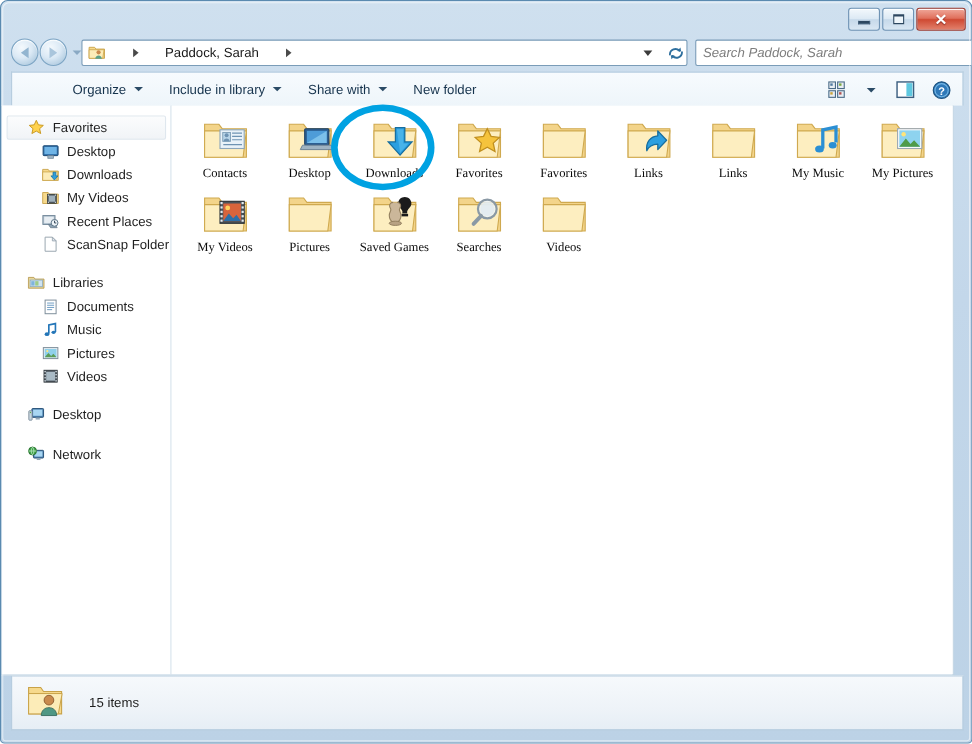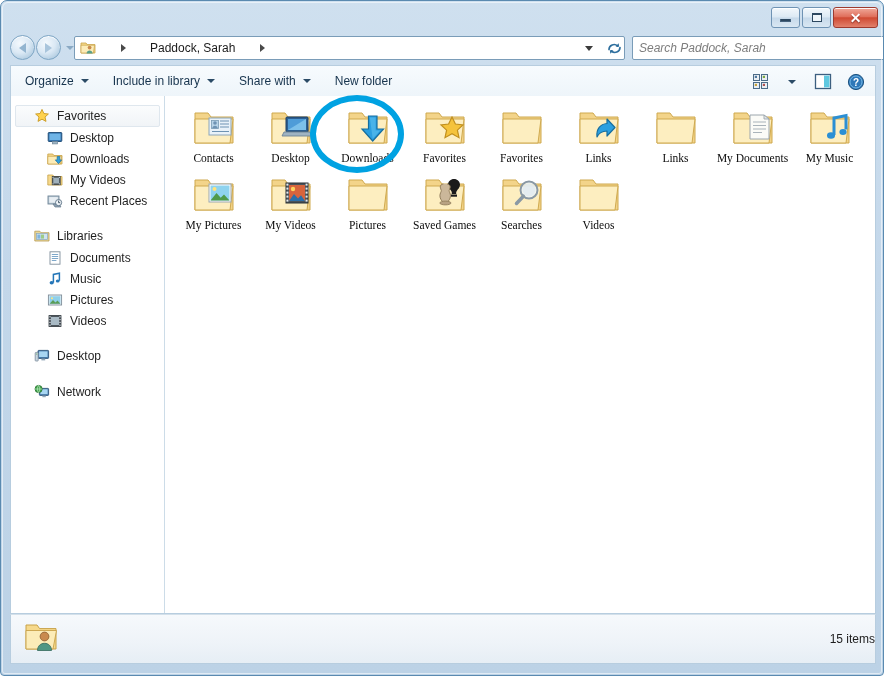--- a/index.html
+++ b/index.html
@@ -141,21 +141,21 @@
   }
 
   
   .toolbar {
     position: absolute;
     left: 9px; top: 64px;
     width: 866px; height: 31px;
     background: linear-gradient(180deg, #f7fbfe 0%, #eef5fa 100%);
     border: 1px solid #b7cddf;
     border-bottom: none;
-    display: flex; align-items: center;
+    display: flex; align-items: center; padding-left: 41px;
   }
   .tb-item {
     display: flex; align-items: center;
     height: 24px;
     padding: 0 9px;
     margin-left: 4px;
     font-size: 12px;
     color: #16334d;
     border: 1px solid transparent;
     border-radius: 2px;
@@ -175,21 +175,21 @@
     height: 23px; min-width: 23px;
     display: flex; align-items: center; justify-content: center;
     padding: 0 3px;
     border: 1px solid transparent;
     border-radius: 2px;
   }
 
   
   .body-area {
     position: absolute;
-    left: 9px; top: 95px;
+    left: 0; top: 95px;
     width: 866px; height: 518px;
     background: #ffffff;
     border: 1px solid #b7cddf;
     border-top: none;
     display: flex;
   }
   .sidebar {
     width: 157px;
     height: 100%;
     background: #ffffff;
@@ -270,21 +270,20 @@
   
   .statusbar {
     position: absolute;
     left: 9px; top: 613px;
     width: 866px; height: 50px;
     background: linear-gradient(180deg, #f6f9fc 0%, #eef3f8 60%, #e6eef5 100%);
     border: 1px solid #b7cddf;
     border-top: 1px solid #d3e0ea;
     display: flex; align-items: center;
     padding-left: 12px;
-    justify-content: space-between;
   }
   .status-text { font-size: 12px; color: #1d1d1d; margin-left: 22px; }
 </style>
 </head>
 <body>
 
 <div class="window">
   <div class="window-inner-border"></div>
 
   <div class="titlebar">
@@ -452,20 +451,29 @@
             <rect x="1" y="3" width="11" height="8" fill="#b9c8d4" stroke="#6f8597" stroke-width="0.9"></rect>
             <rect x="2.2" y="4.1" width="8.6" height="5.6" fill="#e8eef3"></rect>
             <path d="M6 11h6l2 3H8z" fill="#8fa4b5" stroke="#66798a" stroke-width="0.7"></path>
             <circle cx="11.6" cy="9.6" r="3.1" fill="#f0f5f9" stroke="#5c7386" stroke-width="0.9"></circle>
             <path d="M11.6 7.6v2.1h1.6" fill="none" stroke="#334759" stroke-width="0.9"></path>
           </svg>
         </span>
         <span class="nav-label">Recent Places</span>
       </div>
 
+      <div class="nav-item">
+        <span class="ico">
+          <svg width="16" height="16" viewBox="0 0 16 16">
+            <path d="M3 1.6h6.6L13 5v9.4H3z" fill="#ffffff" stroke="#9aa6b0" stroke-width="0.9"></path>
+            <path d="M9.6 1.6V5H13z" fill="#e2e8ed" stroke="#9aa6b0" stroke-width="0.8"></path>
+          </svg>
+        </span>
+        <span class="nav-label">ScanSnap Folder</span>
+      </div>
 
       <div class="nav-group-header plain">
         <span class="ico">
           <svg width="16" height="16" viewBox="0 0 16 16">
             <path d="M0.8 3.2h5l1.1 1.5H15V13H0.8z" fill="#e8d79a" stroke="#b79a50" stroke-width="0.8"></path>
             <rect x="2.4" y="5.6" width="11.2" height="6" fill="#cfe3f1" stroke="#89a9c0" stroke-width="0.7"></rect>
             <rect x="3.4" y="6.6" width="3" height="4" fill="#7fb4dc"></rect>
             <rect x="7" y="6.6" width="3" height="4" fill="#9ecb87"></rect>
           </svg>
         </span>
@@ -637,35 +645,20 @@
         <div class="file-item">
           <div class="file-icon">
             <svg width="48" height="42" viewBox="0 0 48 42">
               <path d="M5 6h13l3 4h22v26H5z" fill="#f3d48a" stroke="#cfa94f" stroke-width="1"></path>
               <path d="M5 12h38l-3 24H5z" fill="#fdeec0" stroke="#cfa94f" stroke-width="1"></path>
             </svg>
           </div>
           <div class="file-label">Links</div>
         </div>
 
-        <div class="file-item">
-          <div class="file-icon">
-            <svg width="48" height="42" viewBox="0 0 48 42">
-              <path d="M5 6h13l3 4h22v26H5z" fill="#f3d48a" stroke="#cfa94f" stroke-width="1"></path>
-              <path d="M5 12h38l-3 24H5z" fill="#fdeec0" stroke="#cfa94f" stroke-width="1"></path>
-              <path d="M21 8h14l5 4v20H21z" fill="#fbfbf7" stroke="#9ca6ad" stroke-width="1"></path>
-              <path d="M35 8v4h5z" fill="#e4e8eb" stroke="#9ca6ad" stroke-width="0.9"></path>
-              <line x1="24" y1="15" x2="37" y2="15" stroke="#a9b3ba" stroke-width="1"></line>
-              <line x1="24" y1="18.5" x2="37" y2="18.5" stroke="#a9b3ba" stroke-width="1"></line>
-              <line x1="24" y1="22" x2="37" y2="22" stroke="#a9b3ba" stroke-width="1"></line>
-              <line x1="24" y1="25.5" x2="33" y2="25.5" stroke="#a9b3ba" stroke-width="1"></line>
-            </svg>
-          </div>
-          <div class="file-label">My Documents</div>
-        </div>
 
         <div class="file-item">
           <div class="file-icon">
             <svg width="48" height="42" viewBox="0 0 48 42">
               <path d="M5 6h13l3 4h22v26H5z" fill="#f3d48a" stroke="#cfa94f" stroke-width="1"></path>
               <path d="M5 12h38l-3 24H5z" fill="#fdeec0" stroke="#cfa94f" stroke-width="1"></path>
               <path d="M28 28V11l12-2.5v14" fill="none" stroke="#2b8fd4" stroke-width="3"></path>
               <ellipse cx="25" cy="28.5" rx="4" ry="3.2" fill="#2b8fd4"></ellipse>
               <ellipse cx="37" cy="25" rx="3.6" ry="2.9" fill="#2b8fd4"></ellipse>
             </svg>

